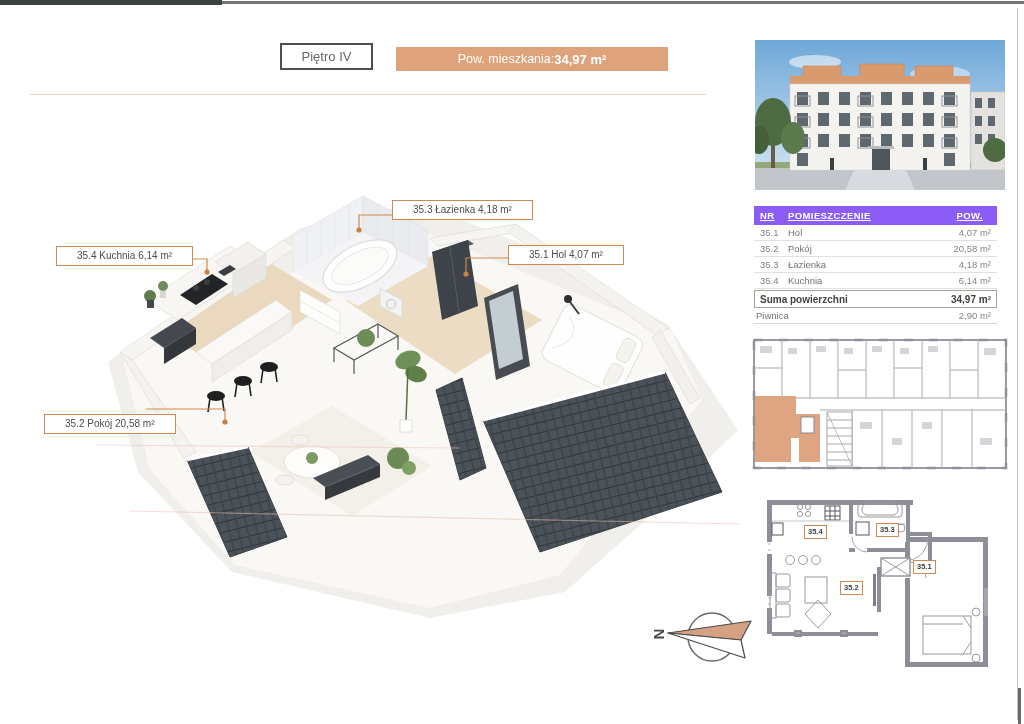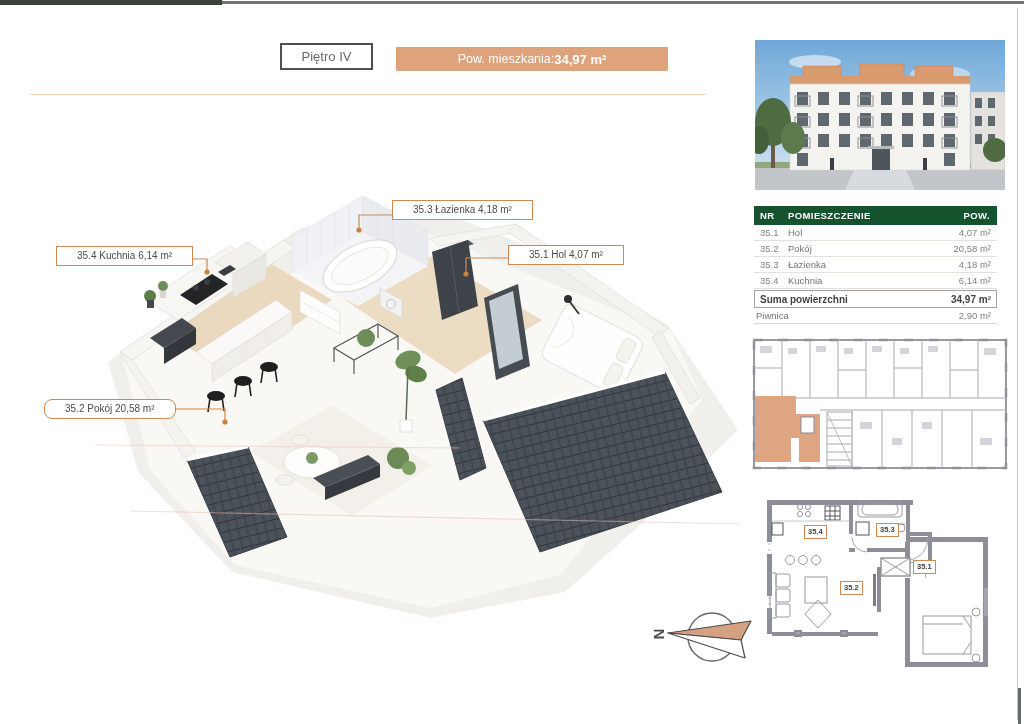--- a/index.html
+++ b/index.html
@@ -18,24 +18,24 @@
              color:#67686a;font-size:13px;display:flex;align-items:center;justify-content:center;background:#fff;}
   .area-banner{left:396px;top:47px;width:272px;height:24px;background:#dfa37c;color:#fff;
                font-size:12.5px;display:flex;align-items:center;justify-content:center;border-radius:1px;}
   .area-banner b{font-size:13px;}
   .header-rule{left:30px;top:94px;width:676px;height:1px;background:#ecd2b4;}
   
   .plan-label{position:absolute;background:#fff;border:1px solid #d0884e;color:#4e4c49;
               font-size:10px;padding:3px 20px;white-space:nowrap;line-height:1.2;text-align:center;}
   
   .area-table{left:754px;top:206px;width:243px;font-size:9.5px;color:#76736d;}
-  .t-head{display:flex;background:#14532d;color:#fff;font-weight:bold;height:19px;align-items:center;letter-spacing:.4px;}
+  .t-head{display:flex;background:#8b5cf6;color:#fff;font-weight:bold;height:19px;align-items:center;letter-spacing:.4px;text-decoration:underline;}
   .t-head .c-nr{width:28px;padding-left:6px;}
   .t-head .c-name{flex:1;}
-  .t-head .c-pow{padding-right:7px;}
+  .t-head .c-pow{padding-right:14px;}
   .t-row{display:flex;height:15px;align-items:center;border-bottom:1px solid #e4e1dc;}
   .t-row .c-nr{width:28px;padding-left:6px;color:#85827c;}
   .t-row .c-name{flex:1;}
   .t-row .c-pow{margin-left:auto;padding-right:6px;color:#85827c;}
   .t-sum{display:flex;height:16px;align-items:center;border:1px solid #a5a29c;font-weight:bold;
          font-size:10px;color:#44423e;margin-top:1px;gap:21px;}
   .t-sum .c-name{padding-left:5px;}
   .t-sum .c-pow{margin-left:auto;padding-right:5px;}
   .t-base{display:flex;height:15px;align-items:center;border-bottom:1px solid #dad7d2;}
   .t-base .c-name{padding-left:2px;}
@@ -193,21 +193,21 @@
     <circle cx="207" cy="272" r="2.6"></circle>
     <circle cx="359" cy="230" r="2.6"></circle>
     <circle cx="466" cy="274" r="2.6"></circle>
     <circle cx="225" cy="422" r="2.6"></circle>
   </g>
 </svg>
 
 <div class="plan-label" style="left:56px;top:246px;">35.4 Kuchnia 6,14 m²</div>
 <div class="plan-label" style="left:392px;top:200px;">35.3 Łazienka 4,18 m²</div>
 <div class="plan-label" style="left:508px;top:245px;">35.1 Hol 4,07 m²</div>
-<div class="plan-label" style="left:44px;top:399px;border-radius:8px;">35.2 Pokój 20,58 m²</div>
+<div class="plan-label" style="left:44px;top:414px;">35.2 Pokój 20,58 m²</div>
 
 <svg class="abs" style="left:755px;top:40px;" width="250" height="150" viewBox="0 0 250 150">
   <defs>
     <linearGradient id="sky" x1="0" y1="0" x2="0" y2="1">
       <stop offset="0" stop-color="#6fa8d8"></stop>
         <stop offset="1" stop-color="#d9e9f5"></stop>
     </linearGradient>
   </defs>
   <rect width="250" height="150" fill="url(#sky)"></rect>
   <ellipse cx="60" cy="22" rx="26" ry="7" fill="#ffffff" opacity="0.55"></ellipse>

